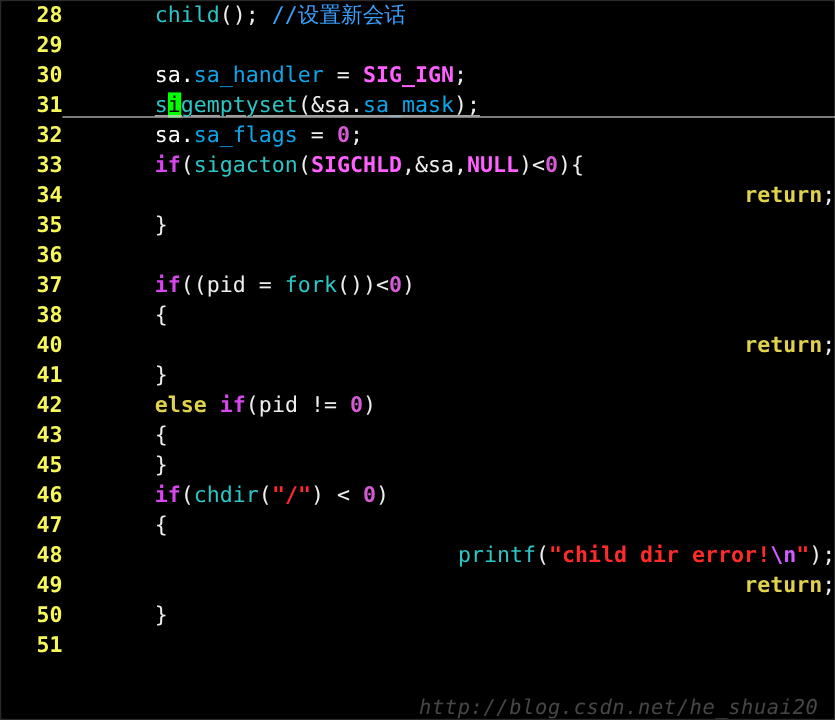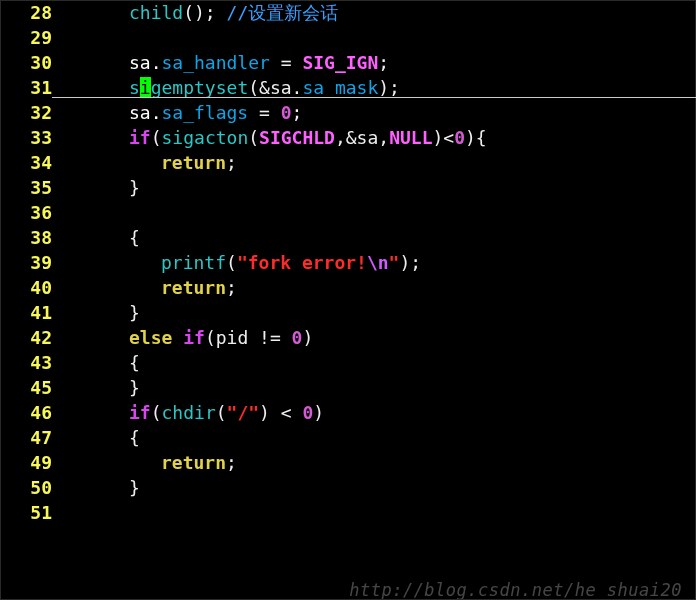--- a/index.html
+++ b/index.html
@@ -78,43 +78,44 @@
     letter-spacing: 0.5px;
     pointer-events: none;
   }
   .border {
     position: absolute;
     inset: 0;
     border: 1px solid #2a2a2a;
     pointer-events: none;
   }
   .in1 { padding-left: 32px; }
-  .in2 { padding-left: 64px; }
+  .in2 { padding-left: 64px; text-align: right; }
 </style>
 </head>
 <body>
 
 <div class="editor" id="editor">
     <div class="line"><div class="lineno">28</div><div class="code in1"><span class="t-func">child</span><span class="t-op">(); </span><span class="t-comment">//设置新会话</span></div></div>
     <div class="line"><div class="lineno">29</div><div class="code"></div></div>
     <div class="line"><div class="lineno">30</div><div class="code in1"><span class="t-ident">sa.</span><span class="t-field">sa_handler</span><span class="t-op"> = </span><span class="t-const">SIG_IGN</span><span class="t-op">;</span></div></div>
     <div class="line cursor-row"><div class="lineno">31</div><div class="code in1"><span class="t-func">s</span><span class="cursor">i</span><span class="t-func">gemptyset</span><span class="t-op">(&amp;sa.</span><span class="t-field">sa_mask</span><span class="t-op">);</span></div></div>
     <div class="line"><div class="lineno">32</div><div class="code in1"><span class="t-ident">sa.</span><span class="t-field">sa_flags</span><span class="t-op"> = </span><span class="t-num">0</span><span class="t-op">;</span></div></div>
     <div class="line"><div class="lineno">33</div><div class="code in1"><span class="t-ifkw">if</span><span class="t-op">(</span><span class="t-func">sigacton</span><span class="t-op">(</span><span class="t-const">SIGCHLD</span><span class="t-op">,&amp;sa,</span><span class="t-const">NULL</span><span class="t-op">)&lt;</span><span class="t-num">0</span><span class="t-op">){</span></div></div>
     <div class="line"><div class="lineno">34</div><div class="code in2"><span class="t-kw">return</span><span class="t-op">;</span></div></div>
     <div class="line"><div class="lineno">35</div><div class="code in1"><span class="t-op">}</span></div></div>
     <div class="line"><div class="lineno">36</div><div class="code"></div></div>
+    <div class="line"><div class="lineno">37</div><div class="code in1"><span class="t-ifkw">if</span><span class="t-op">((pid = </span><span class="t-func">fork</span><span class="t-op">())&lt;</span><span class="t-num">0</span><span class="t-op">)</span></div></div>
     <div class="line"><div class="lineno">38</div><div class="code in1"><span class="t-op">{</span></div></div>
-    <div class="line"><div class="lineno">39</div><div class="code in2"><span class="t-func">printf</span><span class="t-op">(</span><span class="t-str">"fork error!</span><span class="t-esc">\n</span><span class="t-str">"</span><span class="t-op">);</span></div></div>
     <div class="line"><div class="lineno">40</div><div class="code in2"><span class="t-kw">return</span><span class="t-op">;</span></div></div>
     <div class="line"><div class="lineno">41</div><div class="code in1"><span class="t-op">}</span></div></div>
     <div class="line"><div class="lineno">42</div><div class="code in1"><span class="t-kw">else</span><span class="t-op"> </span><span class="t-ifkw">if</span><span class="t-op">(pid != </span><span class="t-num">0</span><span class="t-op">)</span></div></div>
     <div class="line"><div class="lineno">43</div><div class="code in1"><span class="t-op">{</span></div></div>
     <div class="line"><div class="lineno">45</div><div class="code in1"><span class="t-op">}</span></div></div>
     <div class="line"><div class="lineno">46</div><div class="code in1"><span class="t-ifkw">if</span><span class="t-op">(</span><span class="t-func">chdir</span><span class="t-op">(</span><span class="t-str">"/"</span><span class="t-op">) &lt; </span><span class="t-num">0</span><span class="t-op">)</span></div></div>
     <div class="line"><div class="lineno">47</div><div class="code in1"><span class="t-op">{</span></div></div>
+    <div class="line"><div class="lineno">48</div><div class="code in2"><span class="t-func">printf</span><span class="t-op">(</span><span class="t-str">"child dir error!</span><span class="t-esc">\n</span><span class="t-str">"</span><span class="t-op">);</span></div></div>
     <div class="line"><div class="lineno">49</div><div class="code in2"><span class="t-kw">return</span><span class="t-op">;</span></div></div>
     <div class="line"><div class="lineno">50</div><div class="code in1"><span class="t-op">}</span></div></div>
     <div class="line"><div class="lineno">51</div><div class="code"></div></div>
   </div>
 <div class="cursor-rule"></div>
 <div class="watermark">http://blog.csdn.net/he_shuai20</div>
 <div class="border"></div>
 
 </body></html>

